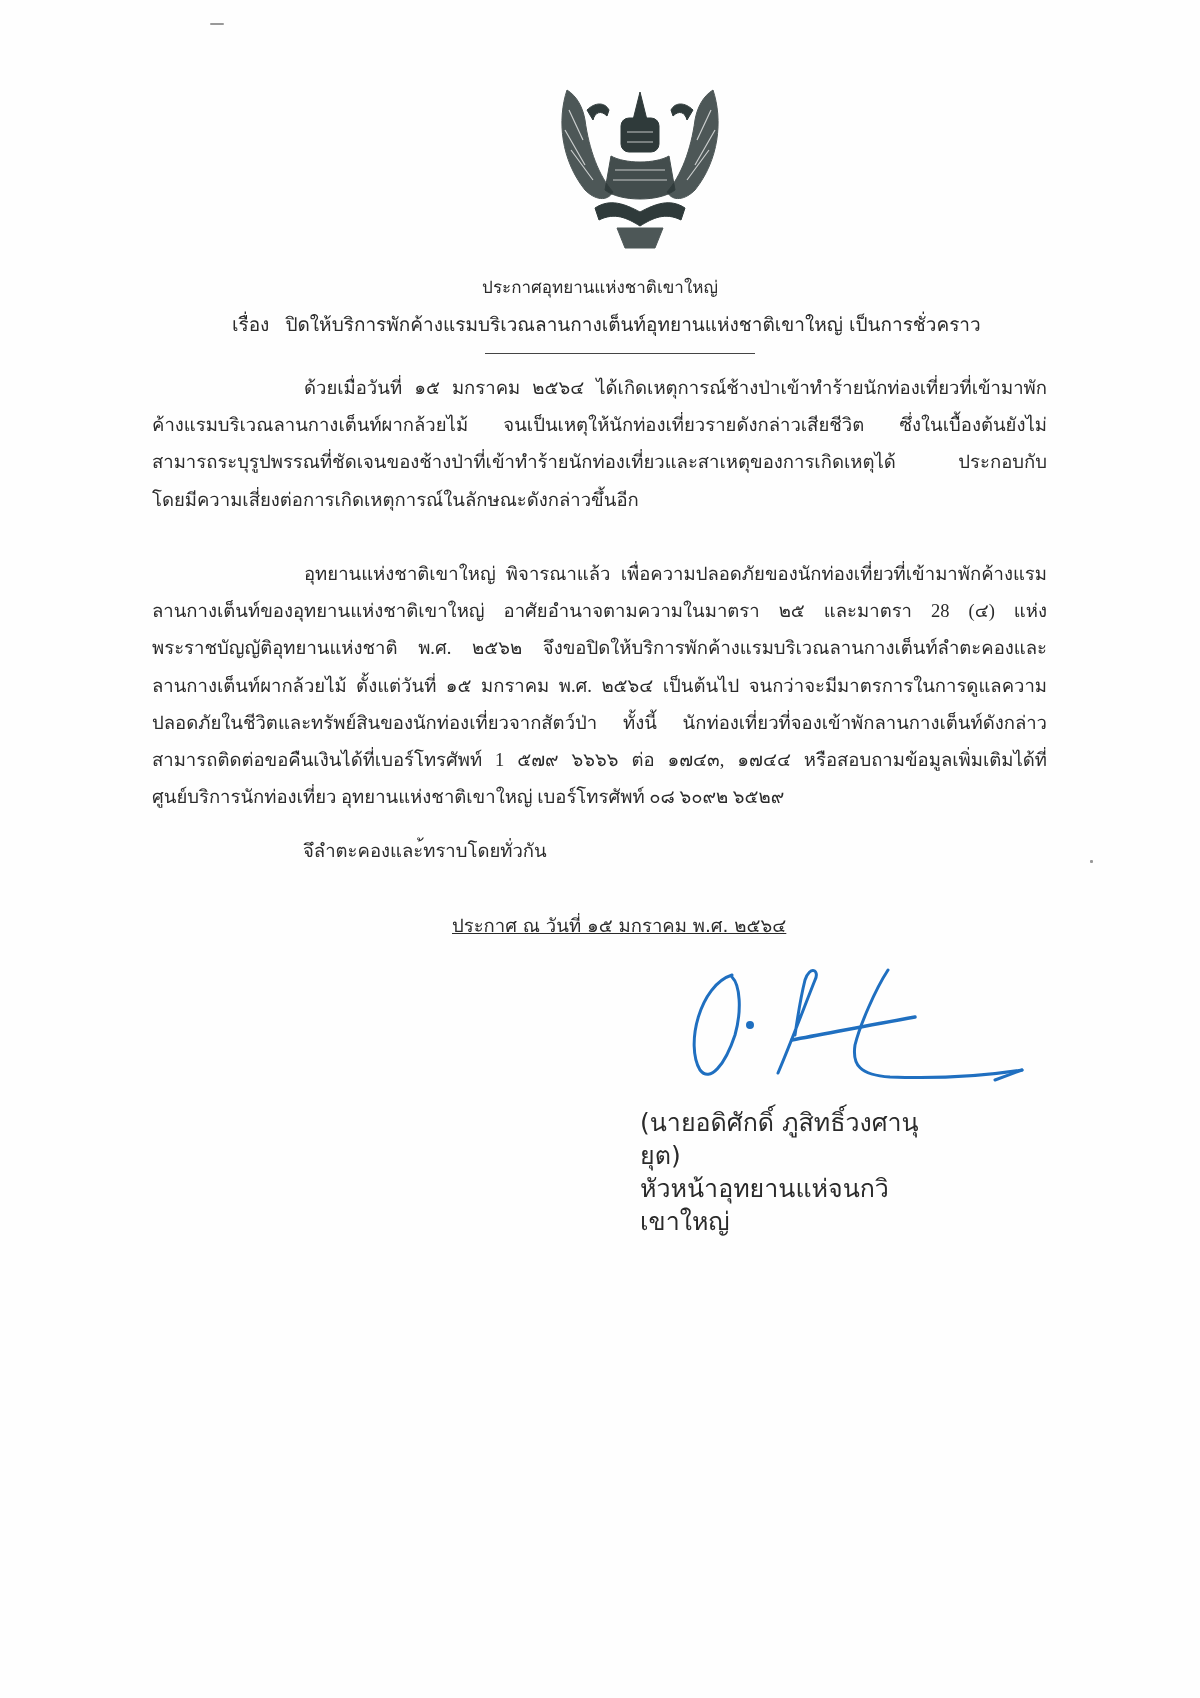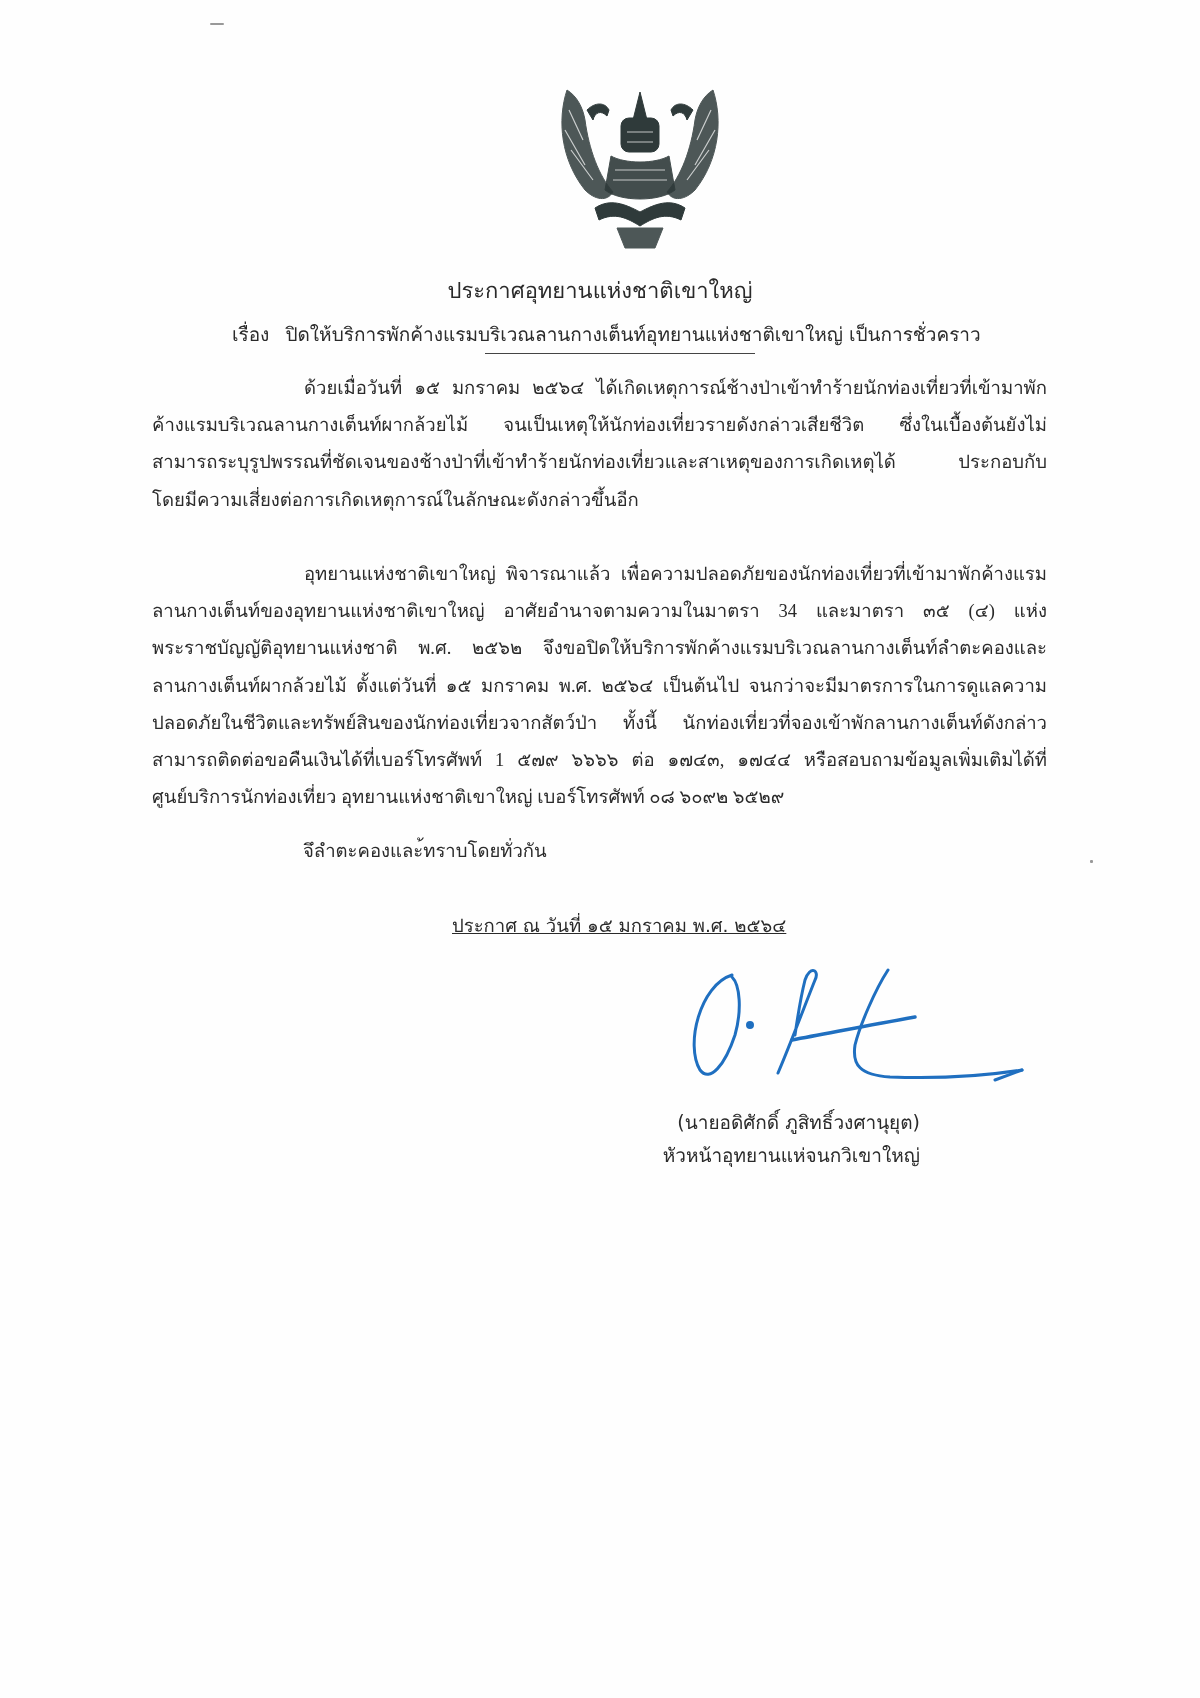--- a/index.html
+++ b/index.html
@@ -1,34 +1,34 @@
 <!DOCTYPE html>
 <html><head>
   <meta charset="utf-8">
   <style>
     html, body { margin: 0; padding: 0; background: #ffffff; }
     body { width: 1200px; height: 1698px; position: relative; overflow: hidden;
       font-family: "DejaVu Sans", "Liberation Sans", sans-serif; color: #2a2a2a; }
     .page { position: absolute; left: 0; top: 0; width: 1200px; height: 1698px; background: #fefefe; }
     .emblem { position: absolute; left: 555px; top: 80px; width: 170px; height: 170px; }
-    .title { position: absolute; left: 0; width: 1200px; text-align: center; font-size: 22px; }
+    .title { position: absolute; left: 0; width: 1200px; text-align: center; font-size: 17px; }
     .t1 { top: 273px; }
-    .subject { position: absolute; left: 232px; top: 309px; font-size: 19px; white-space: nowrap; margin-top: 10px; }
+    .subject { position: absolute; left: 232px; top: 309px; font-size: 19px; white-space: nowrap; }
     .subject .lbl { margin-right: 10px; }
     .rule { position: absolute; left: 485px; top: 353px; width: 270px; height: 1px; background: #444; }
     .body-text { position: absolute; left: 152px; width: 895px; font-size: 18.5px; line-height: 37.2px; }
     .line { display: block; white-space: nowrap; overflow: visible; text-align-last: justify; text-align: justify; font-family: Liberation Serif, serif; }
     .line.last { text-align-last: left; }
     .indent { padding-left: 152px; }
     .p1 { top: 370px; }
     .p2 { top: 556px; }
     .closing { position: absolute; left: 303px; top: 836px; font-size: 18.5px; }
     .date { position: absolute; left: 452px; top: 911px; font-size: 18.5px; text-decoration: underline; }
     .signature { position: absolute; left: 680px; top: 965px; width: 380px; height: 140px; }
-    .signer { position: absolute; left: 640px; top: 1106px; font-size: 19px; line-height: 33px; text-align: right; width: 280px; }
+    .signer { position: absolute; left: 640px; top: 1106px; font-size: 25px; line-height: 33px; text-align: left; width: 280px; }
     .speck { position: absolute; width: 14px; height: 2px; background: #999; border-radius: 1px; }
   </style>
 </head>
 <body>
 
 <div class="page">
 
   <span class="speck" style="left:210px;top:23px;"></span>
 
   <svg class="emblem" viewBox="0 0 170 170">
@@ -70,21 +70,21 @@
 
   <div class="body-text p1">
     <span class="line indent">ด้วยเมื่อวันที่ ๑๕ มกราคม ๒๕๖๔ ได้เกิดเหตุการณ์ช้างป่าเข้าทำร้ายนักท่องเที่ยวที่เข้ามาพัก</span>
     <span class="line">ค้างแรมบริเวณลานกางเต็นท์ผากล้วยไม้ จนเป็นเหตุให้นักท่องเที่ยวรายดังกล่าวเสียชีวิต ซึ่งในเบื้องต้นยังไม่</span>
     <span class="line">สามารถระบุรูปพรรณที่ชัดเจนของช้างป่าที่เข้าทำร้ายนักท่องเที่ยวและสาเหตุของการเกิดเหตุได้ ประกอบกับ</span>
     <span class="line last">โดยมีความเสี่ยงต่อการเกิดเหตุการณ์ในลักษณะดังกล่าวขึ้นอีก</span>
   </div>
 
   <div class="body-text p2">
     <span class="line indent">อุทยานแห่งชาติเขาใหญ่ พิจารณาแล้ว เพื่อความปลอดภัยของนักท่องเที่ยวที่เข้ามาพักค้างแรม</span>
-    <span class="line">ลานกางเต็นท์ของอุทยานแห่งชาติเขาใหญ่ อาศัยอำนาจตามความในมาตรา 34 และมาตรา ๓๕ (๔) แห่ง</span>
+    <span class="line">ลานกางเต็นท์ของอุทยานแห่งชาติเขาใหญ่ อาศัยอำนาจตามความในมาตรา ๒๕ และมาตรา 28 (๔) แห่ง</span>
     <span class="line">พระราชบัญญัติอุทยานแห่งชาติ พ.ศ. ๒๕๖๒ จึงขอปิดให้บริการพักค้างแรมบริเวณลานกางเต็นท์ลำตะคองและ</span>
     <span class="line">ลานกางเต็นท์ผากล้วยไม้ ตั้งแต่วันที่ ๑๕ มกราคม พ.ศ. ๒๕๖๔ เป็นต้นไป จนกว่าจะมีมาตรการในการดูแลความ</span>
     <span class="line">ปลอดภัยในชีวิตและทรัพย์สินของนักท่องเที่ยวจากสัตว์ป่า ทั้งนี้ นักท่องเที่ยวที่จองเข้าพักลานกางเต็นท์ดังกล่าว</span>
     <span class="line">สามารถติดต่อขอคืนเงินได้ที่เบอร์โทรศัพท์ 1 ๕๗๙ ๖๖๖๖ ต่อ ๑๗๔๓, ๑๗๔๔ หรือสอบถามข้อมูลเพิ่มเติมได้ที่</span>
     <span class="line last">ศูนย์บริการนักท่องเที่ยว อุทยานแห่งชาติเขาใหญ่ เบอร์โทรศัพท์ ๐๘ ๖๐๙๒ ๖๕๒๙</span>
   </div>
 
   <div class="closing">จึลำตะคองและ้ทราบโดยทั่วกัน</div>
 
   <div class="date">ประกาศ ณ วันที่ ๑๕ มกราคม พ.ศ. ๒๕๖๔</div>

